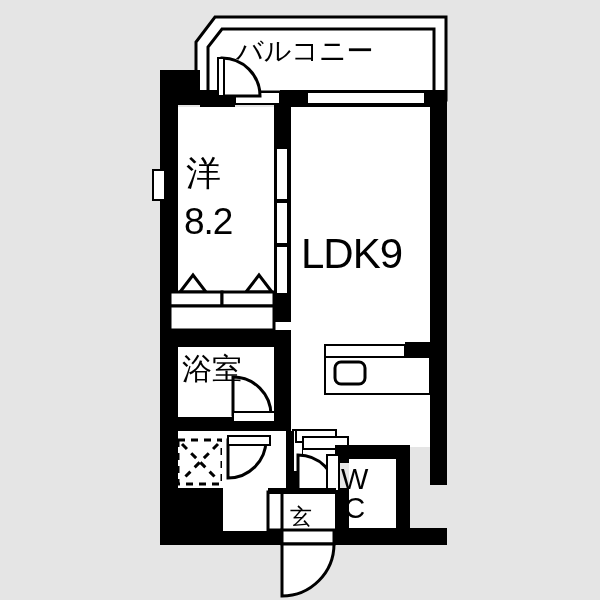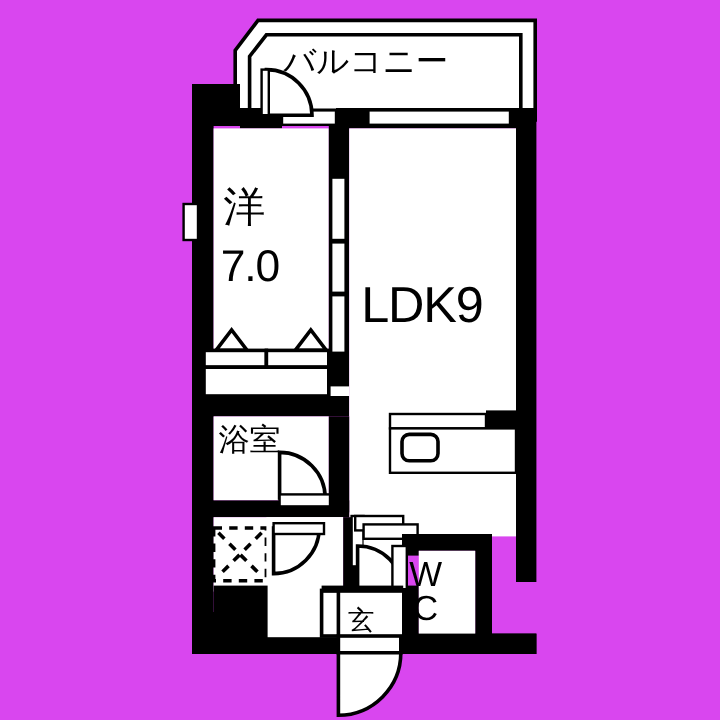--- a/index.html
+++ b/index.html
@@ -10,21 +10,21 @@
   body {
     width: 600px;
     height: 600px;
     font-family: "Liberation Sans", sans-serif;
     overflow: hidden;
   }
   #floorplan-root {
     position: relative;
     width: 600px;
     height: 600px;
-    background: #d946ef;
+    background: #e5e5e5;
   }
   #plan-svg {
     position: absolute;
     left: 0;
     top: 0;
     width: 600px;
     height: 600px;
     display: block;
   }
   .room-label {
@@ -56,21 +56,21 @@
   }
   .lbl-ldk {
     left: 301px;
     top: 232px;
     font-size: 42px;
     letter-spacing: -1px;
   }
   .lbl-bath {
     left: 182px;
     top: 353px;
-    font-size: 26px;
+    font-size: 30px;
   }
   .lbl-genkan {
     left: 290px;
     top: 505px;
     font-size: 22px;
   }
   .lbl-wc {
     left: 341px;
     top: 465px;
     font-size: 29px;
@@ -233,21 +233,21 @@
     <g>
       <rect x="335" y="528" width="112" height="17" fill="#000000"></rect>
     </g>
 
   </svg>
 
   <div class="room-label lbl-balcony">バルコニー</div>
 
   <div class="room-label lbl-wa">洋</div>
 
-  <div class="room-label lbl-wa-size">7.0</div>
+  <div class="room-label lbl-wa-size">8.2</div>
 
   <div class="room-label lbl-ldk">LDK9</div>
 
   <div class="room-label lbl-bath">浴室</div>
 
   <div class="room-label lbl-genkan">玄</div>
 
   <div class="room-label lbl-wc">
     <span>W</span>
     <span>C</span>

